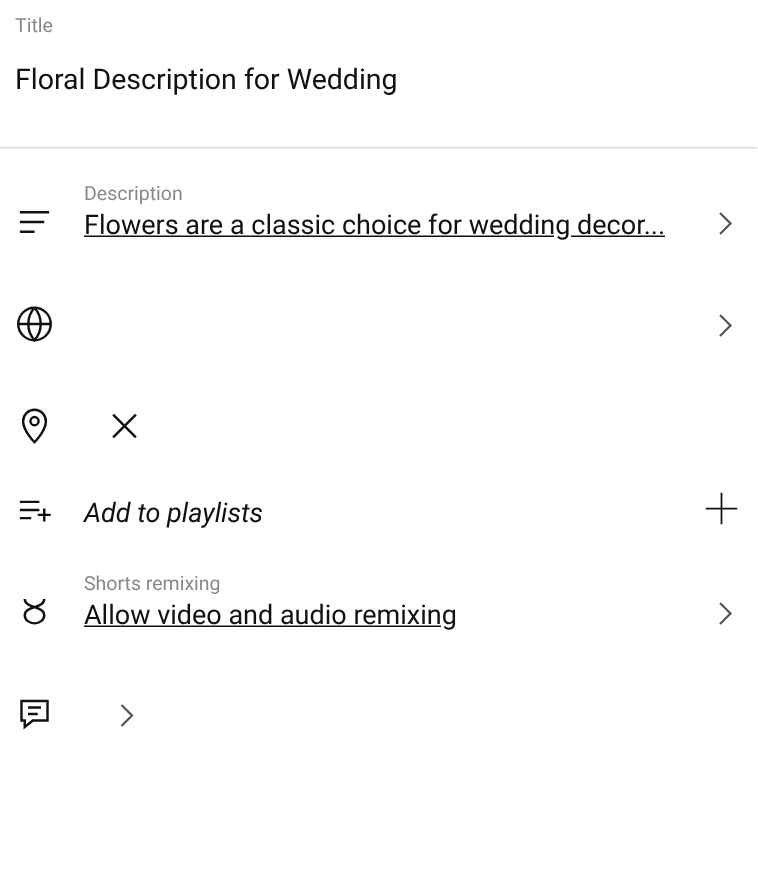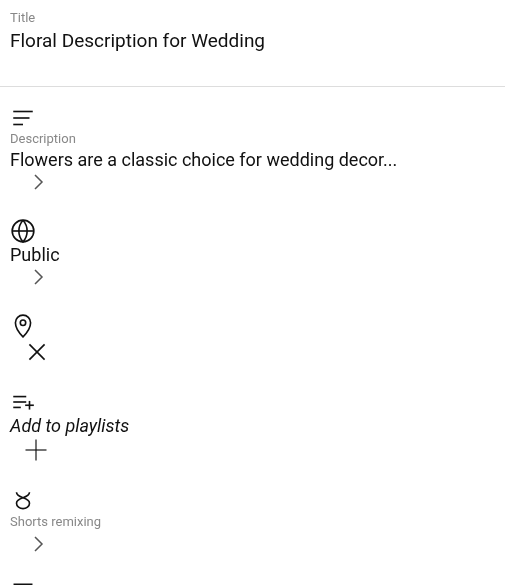--- a/index.html
+++ b/index.html
@@ -9,38 +9,37 @@
       width: 505px;
       height: 585px;
       color: #111;
     }
     .title-section {
       padding: 10px 10px 14px 10px;
     }
     .title-label {
       font-size: 13px;
       color: #888;
-      margin-bottom: 4px;
+      margin-bottom: 16px;
     }
     .title-value {
       font-size: 19px;
       color: #111;
     }
     .divider {
       height: 1px;
       background: #ddd;
       margin-top: 20px;
       margin-bottom: 6px;
     }
     .row {
       display: flex;
-      align-items: flex-start;
+      align-items: flex-end;
       padding: 12px 10px;
       min-height: 68px;
-      flex-direction: column;
     }
     .row.short {
       min-height: 56px;
     }
     .icon-slot {
       width: 46px;
       display: flex;
       justify-content: flex-start;
       align-items: center;
       flex-shrink: 0;
@@ -60,20 +59,21 @@
       font-size: 13px;
       color: #888;
       margin-bottom: 3px;
     }
     .field-value {
       font-size: 18px;
       color: #111;
       white-space: nowrap;
       overflow: hidden;
       text-overflow: ellipsis;
+      text-decoration: underline;
     }
     .single-label {
       font-size: 18px;
       color: #111;
       font-style: italic;
     }
     .action-slot {
       width: 40px;
       display: flex;
       justify-content: flex-end;
@@ -131,21 +131,20 @@
 
 <div class="row">
   <div class="icon-slot">
     <svg viewBox="0 0 24 24">
         <circle cx="12" cy="12" r="10"></circle>
         <path d="M2 12h20"></path>
         <path d="M12 2a15 15 0 0 1 0 20a15 15 0 0 1 0-20"></path>
       </svg>
   </div>
   <div class="content">
-    <div class="field-value">Public</div>
   </div>
   <div class="action-slot">
     <svg viewBox="0 0 24 24">
         <polyline points="9 5 16 12 9 19"></polyline>
       </svg>
   </div>
 </div>
 
 <div class="row">
   <div class="icon-slot">
@@ -184,20 +183,21 @@
 </div>
 
 <div class="row">
   <div class="icon-slot">
     <svg viewBox="0 0 24 24">
         <path d="M6 4c0 6 12 4 12 10c0 3-3 5-6 5s-6-2-6-5c0-6 12-4 12-10"></path>
       </svg>
   </div>
   <div class="content">
     <div class="field-label">Shorts remixing</div>
+    <div class="field-value">Allow video and audio remixing</div>
   </div>
   <div class="action-slot">
     <svg viewBox="0 0 24 24">
         <polyline points="9 5 16 12 9 19"></polyline>
       </svg>
   </div>
 </div>
 
 <div class="row">
   <div class="icon-slot">

